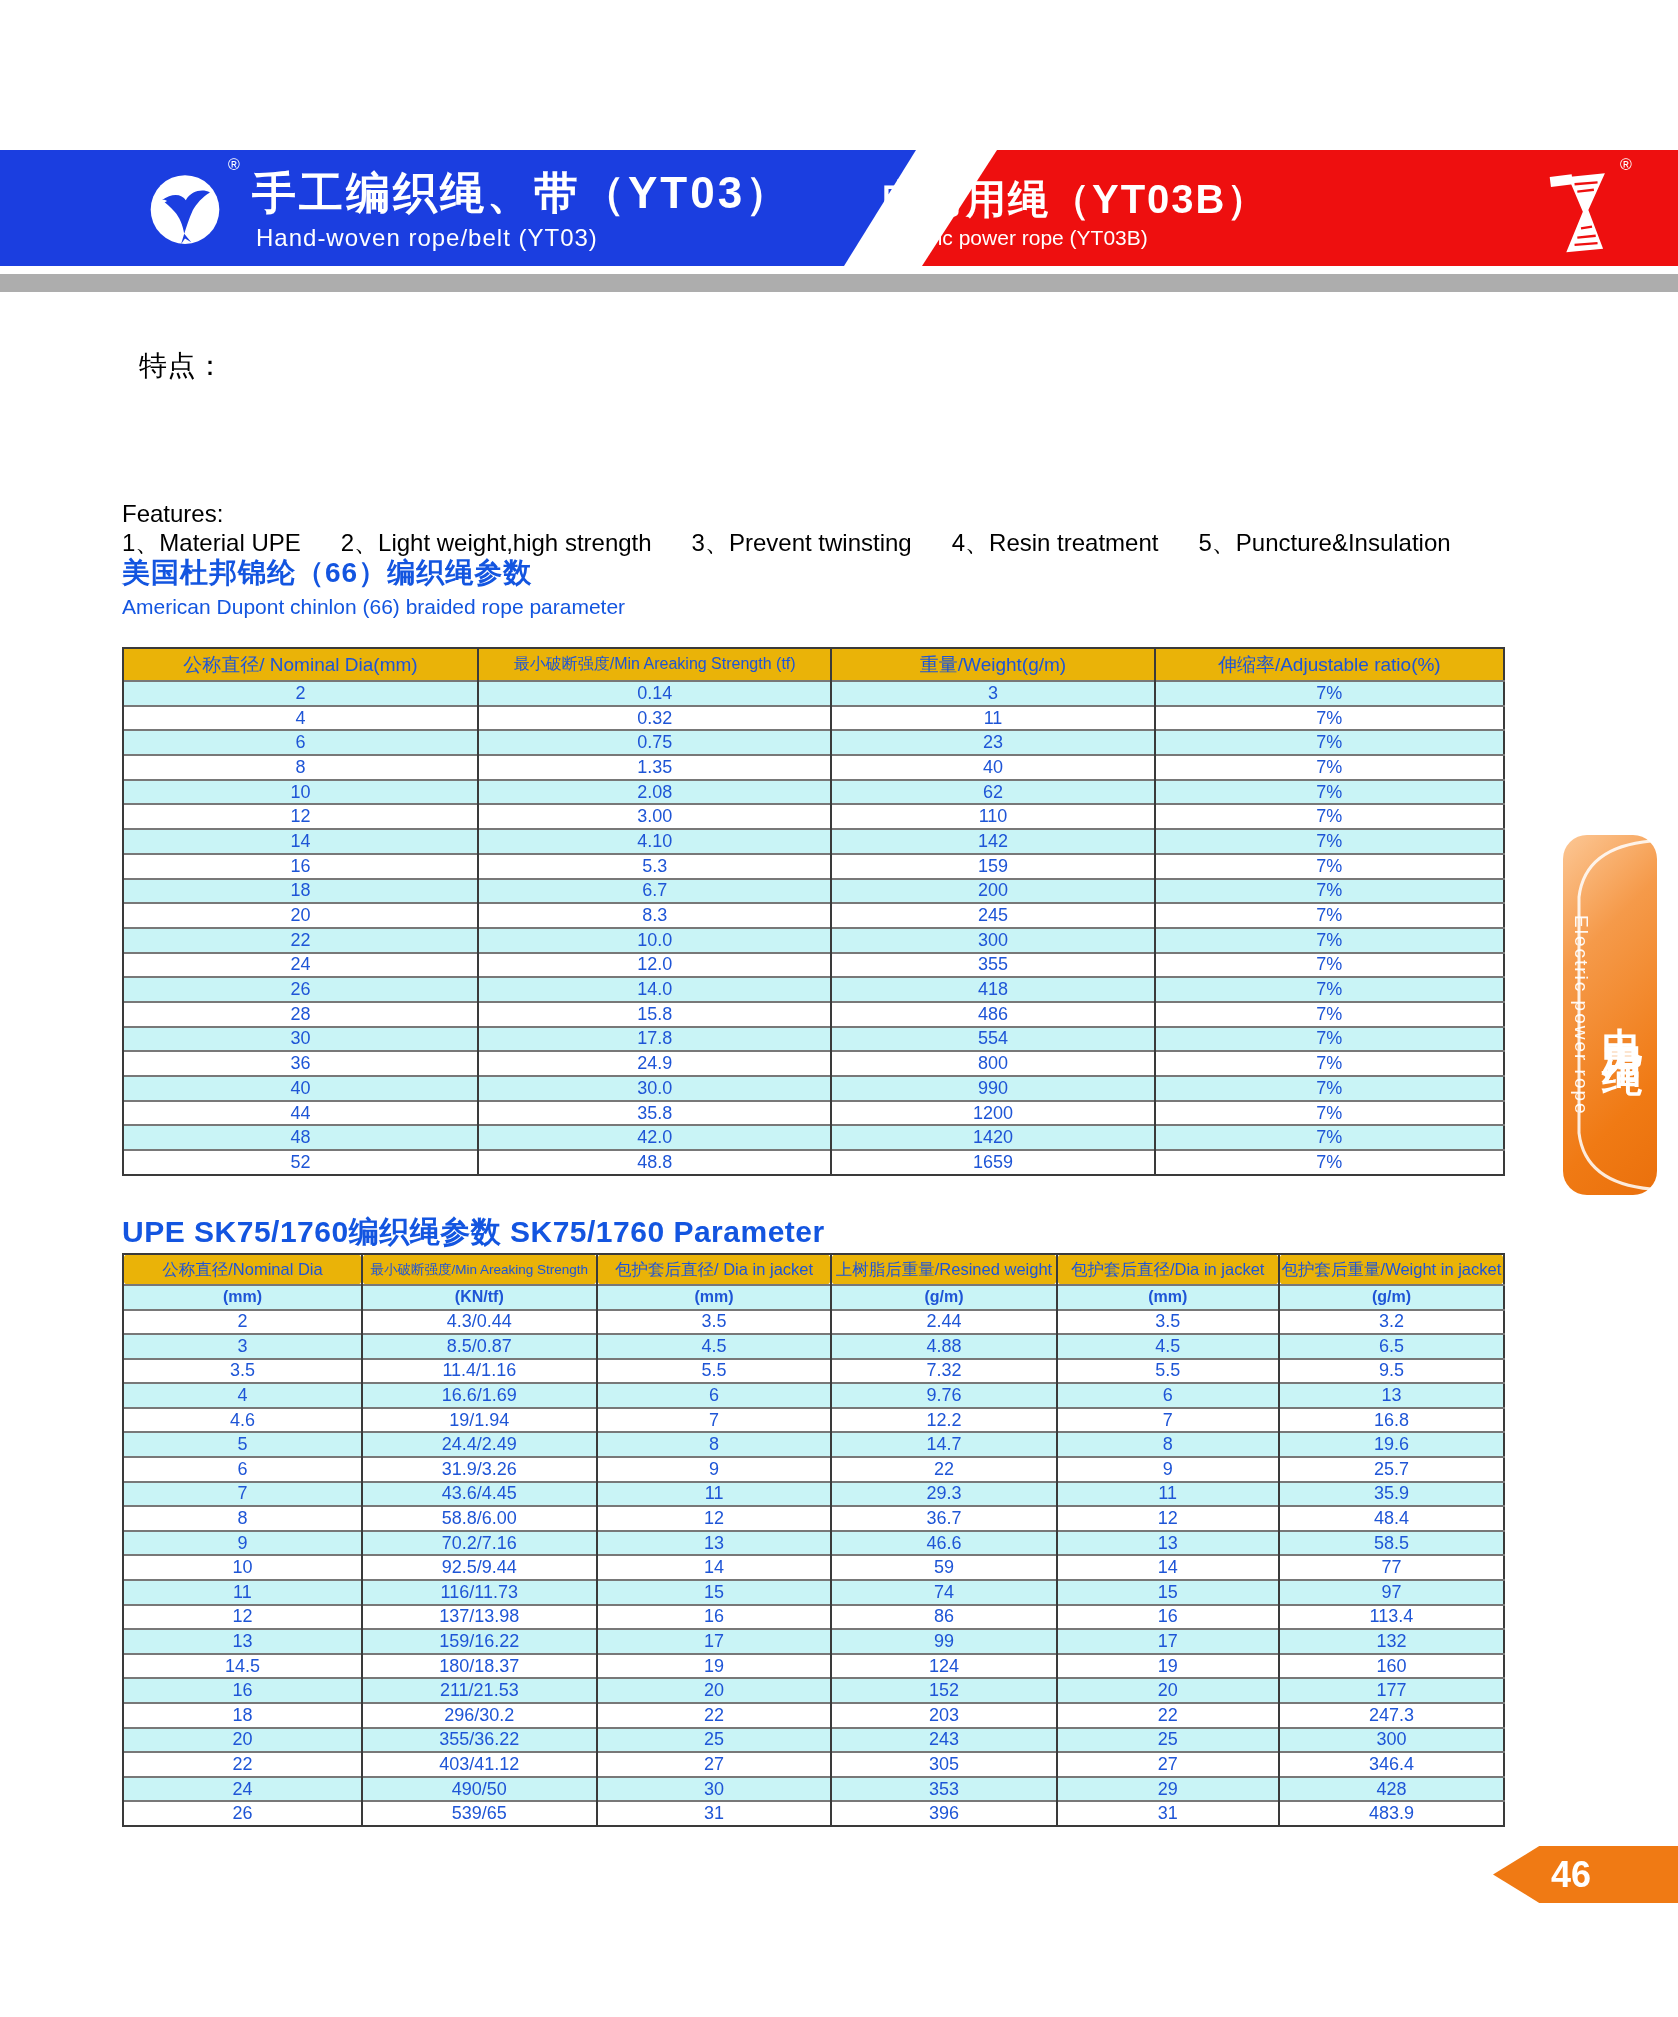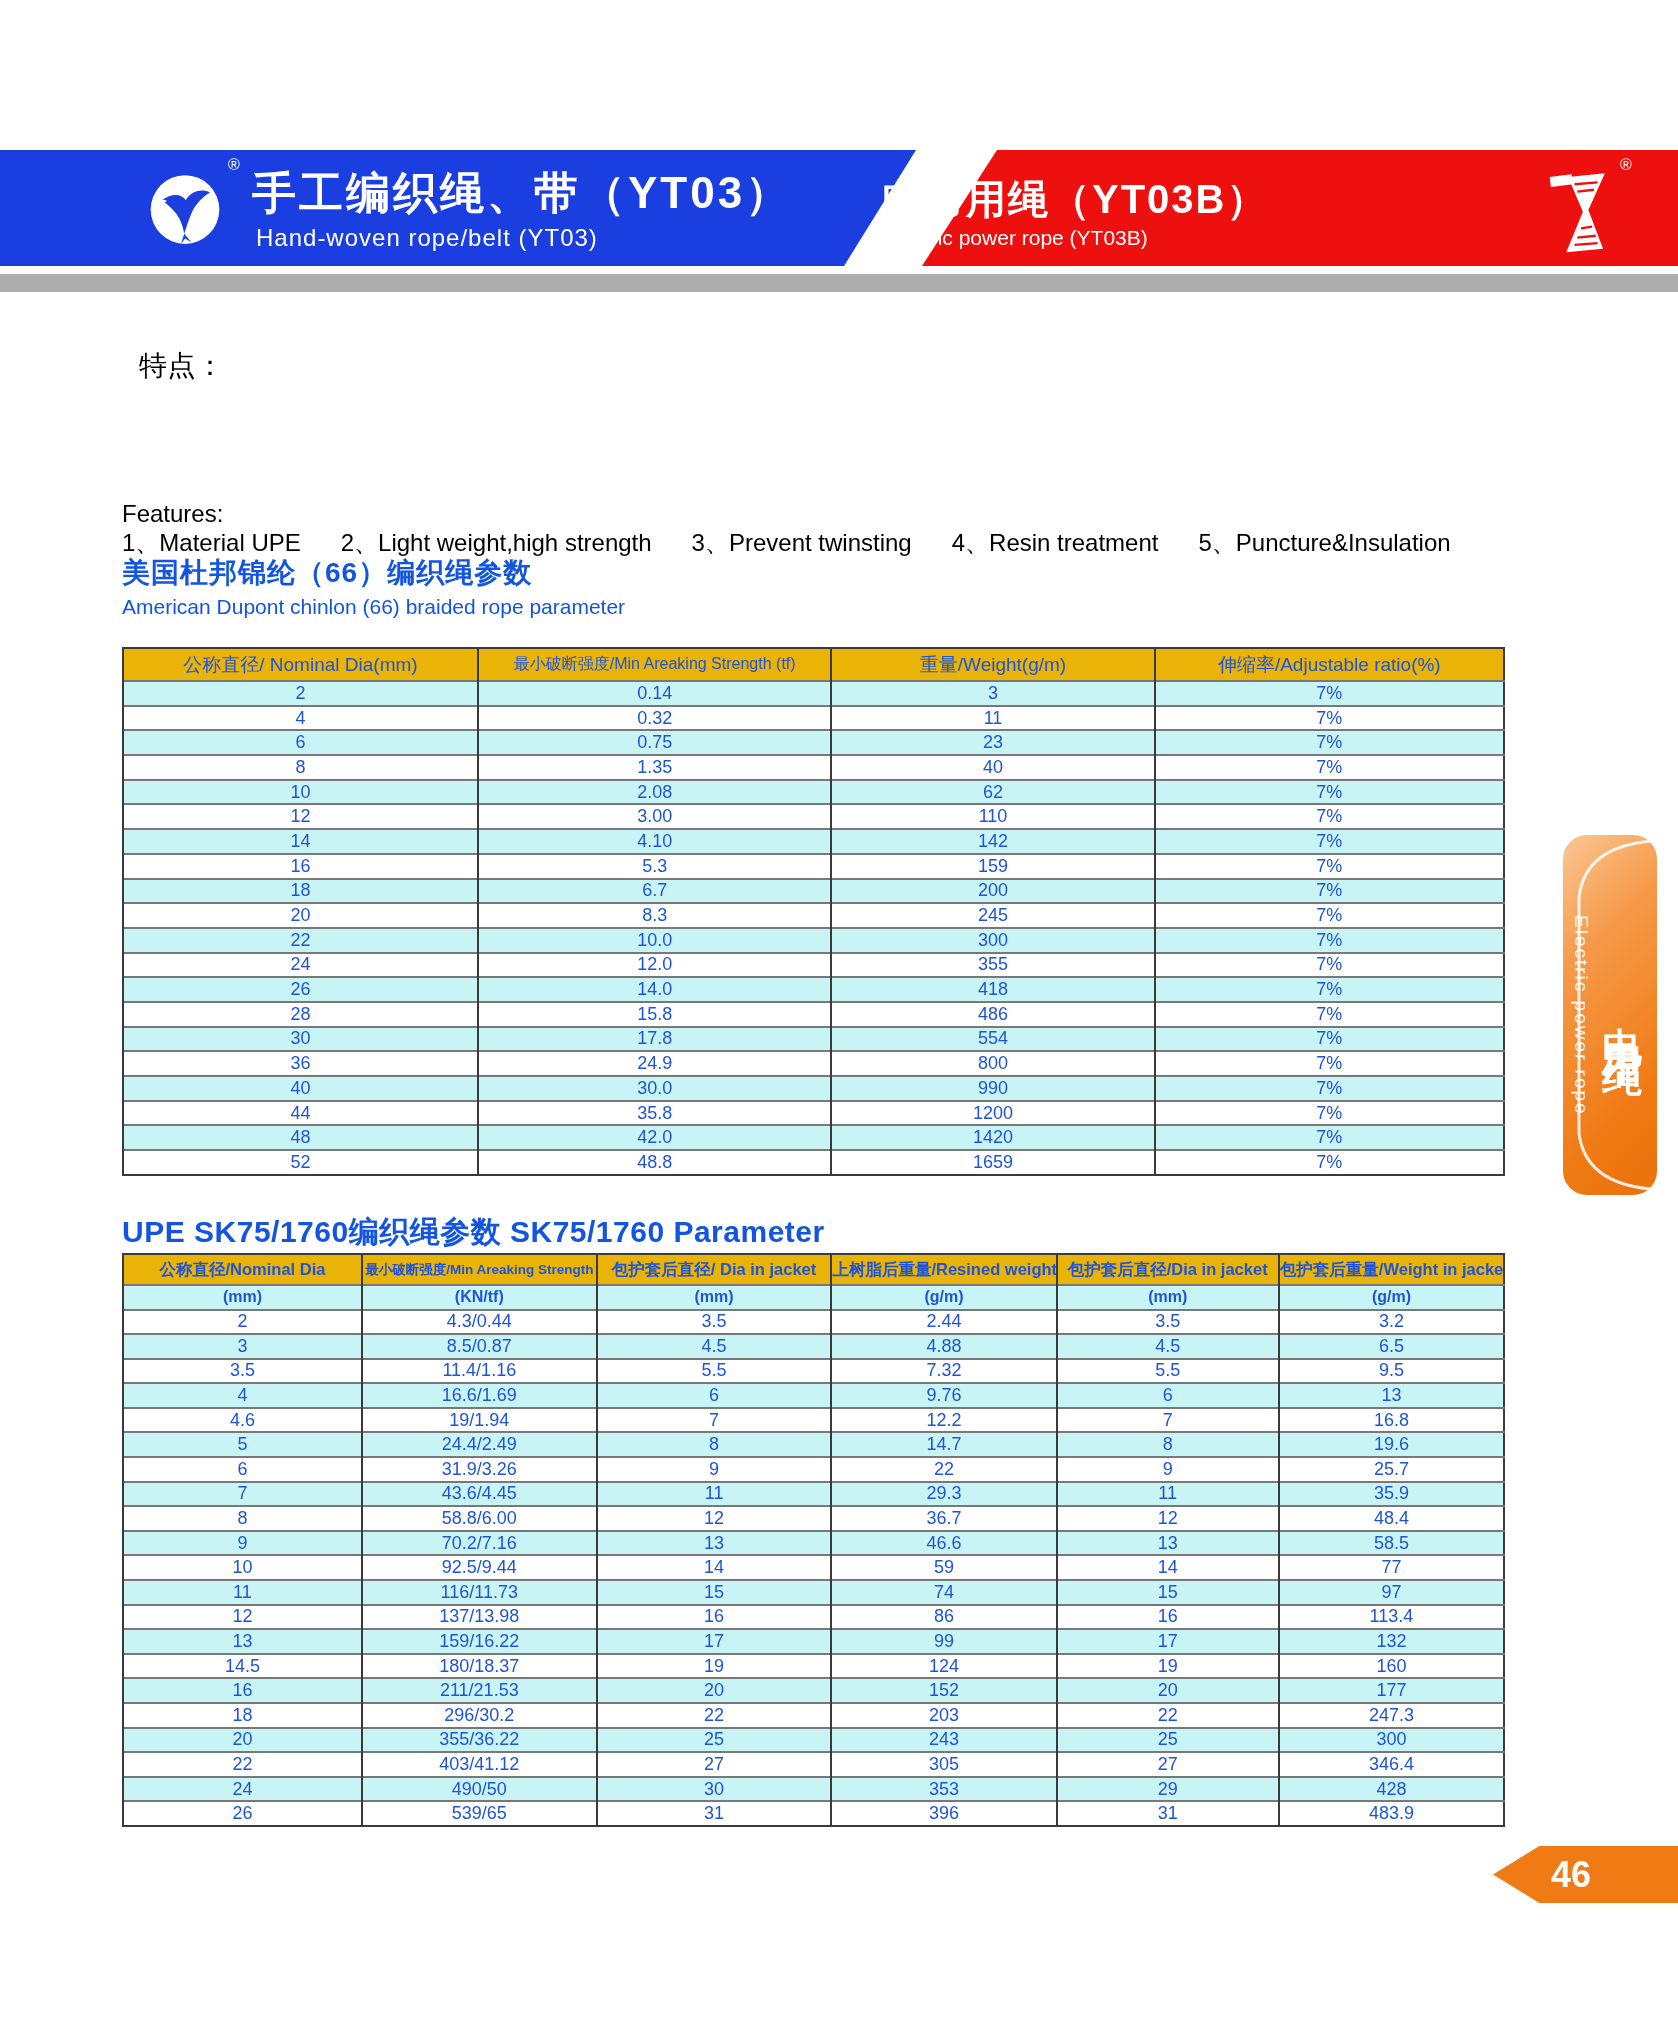--- a/index.html
+++ b/index.html
@@ -58,21 +58,21 @@
     text-align:center; vertical-align:middle;
     color:var(--table_text,#1e55d6);
     padding:0; overflow:hidden; white-space:nowrap;
   }
   table.ptable thead tr:first-child th { border-top:none; background:#eab308; }
   #table1 th { height:31px; font-size:19px; font-weight:normal; }
   #table1 th:nth-child(2) { font-size:16px; }
   #table1 td { height:22.7px; font-size:18px; }
   #table1 tbody tr:nth-child(odd) td { background:var(--row_cyan,#c9f4f6); }
 
-  #table2 thead tr:first-child th { height:29px; font-size:16.5px; font-weight:bold; }
+  #table2 thead tr:first-child th { height:29px; font-size:16.5px; font-weight:normal;border-radius:6px; }
   #table2 thead tr:first-child th:nth-child(2) { font-size:13.5px;margin-left:36px; }
   #table2 thead tr.units th { height:22.5px; font-size:16px; font-weight:bold; background:var(--row_cyan,#c9f4f6); }
   #table2 td { height:22.6px; font-size:18px; }
   #table2 tbody tr:nth-child(even) td { background:var(--row_cyan,#c9f4f6); }
 
   
   .side-tab {
     position:absolute; top:835px; left:1563px; width:94px; height:360px;
     border-radius:24px;
     background:linear-gradient(135deg,#fcc795 0%,#f59a4a 30%,var(--accent_orange,#f07a14) 75%,#ea700c 100%);

